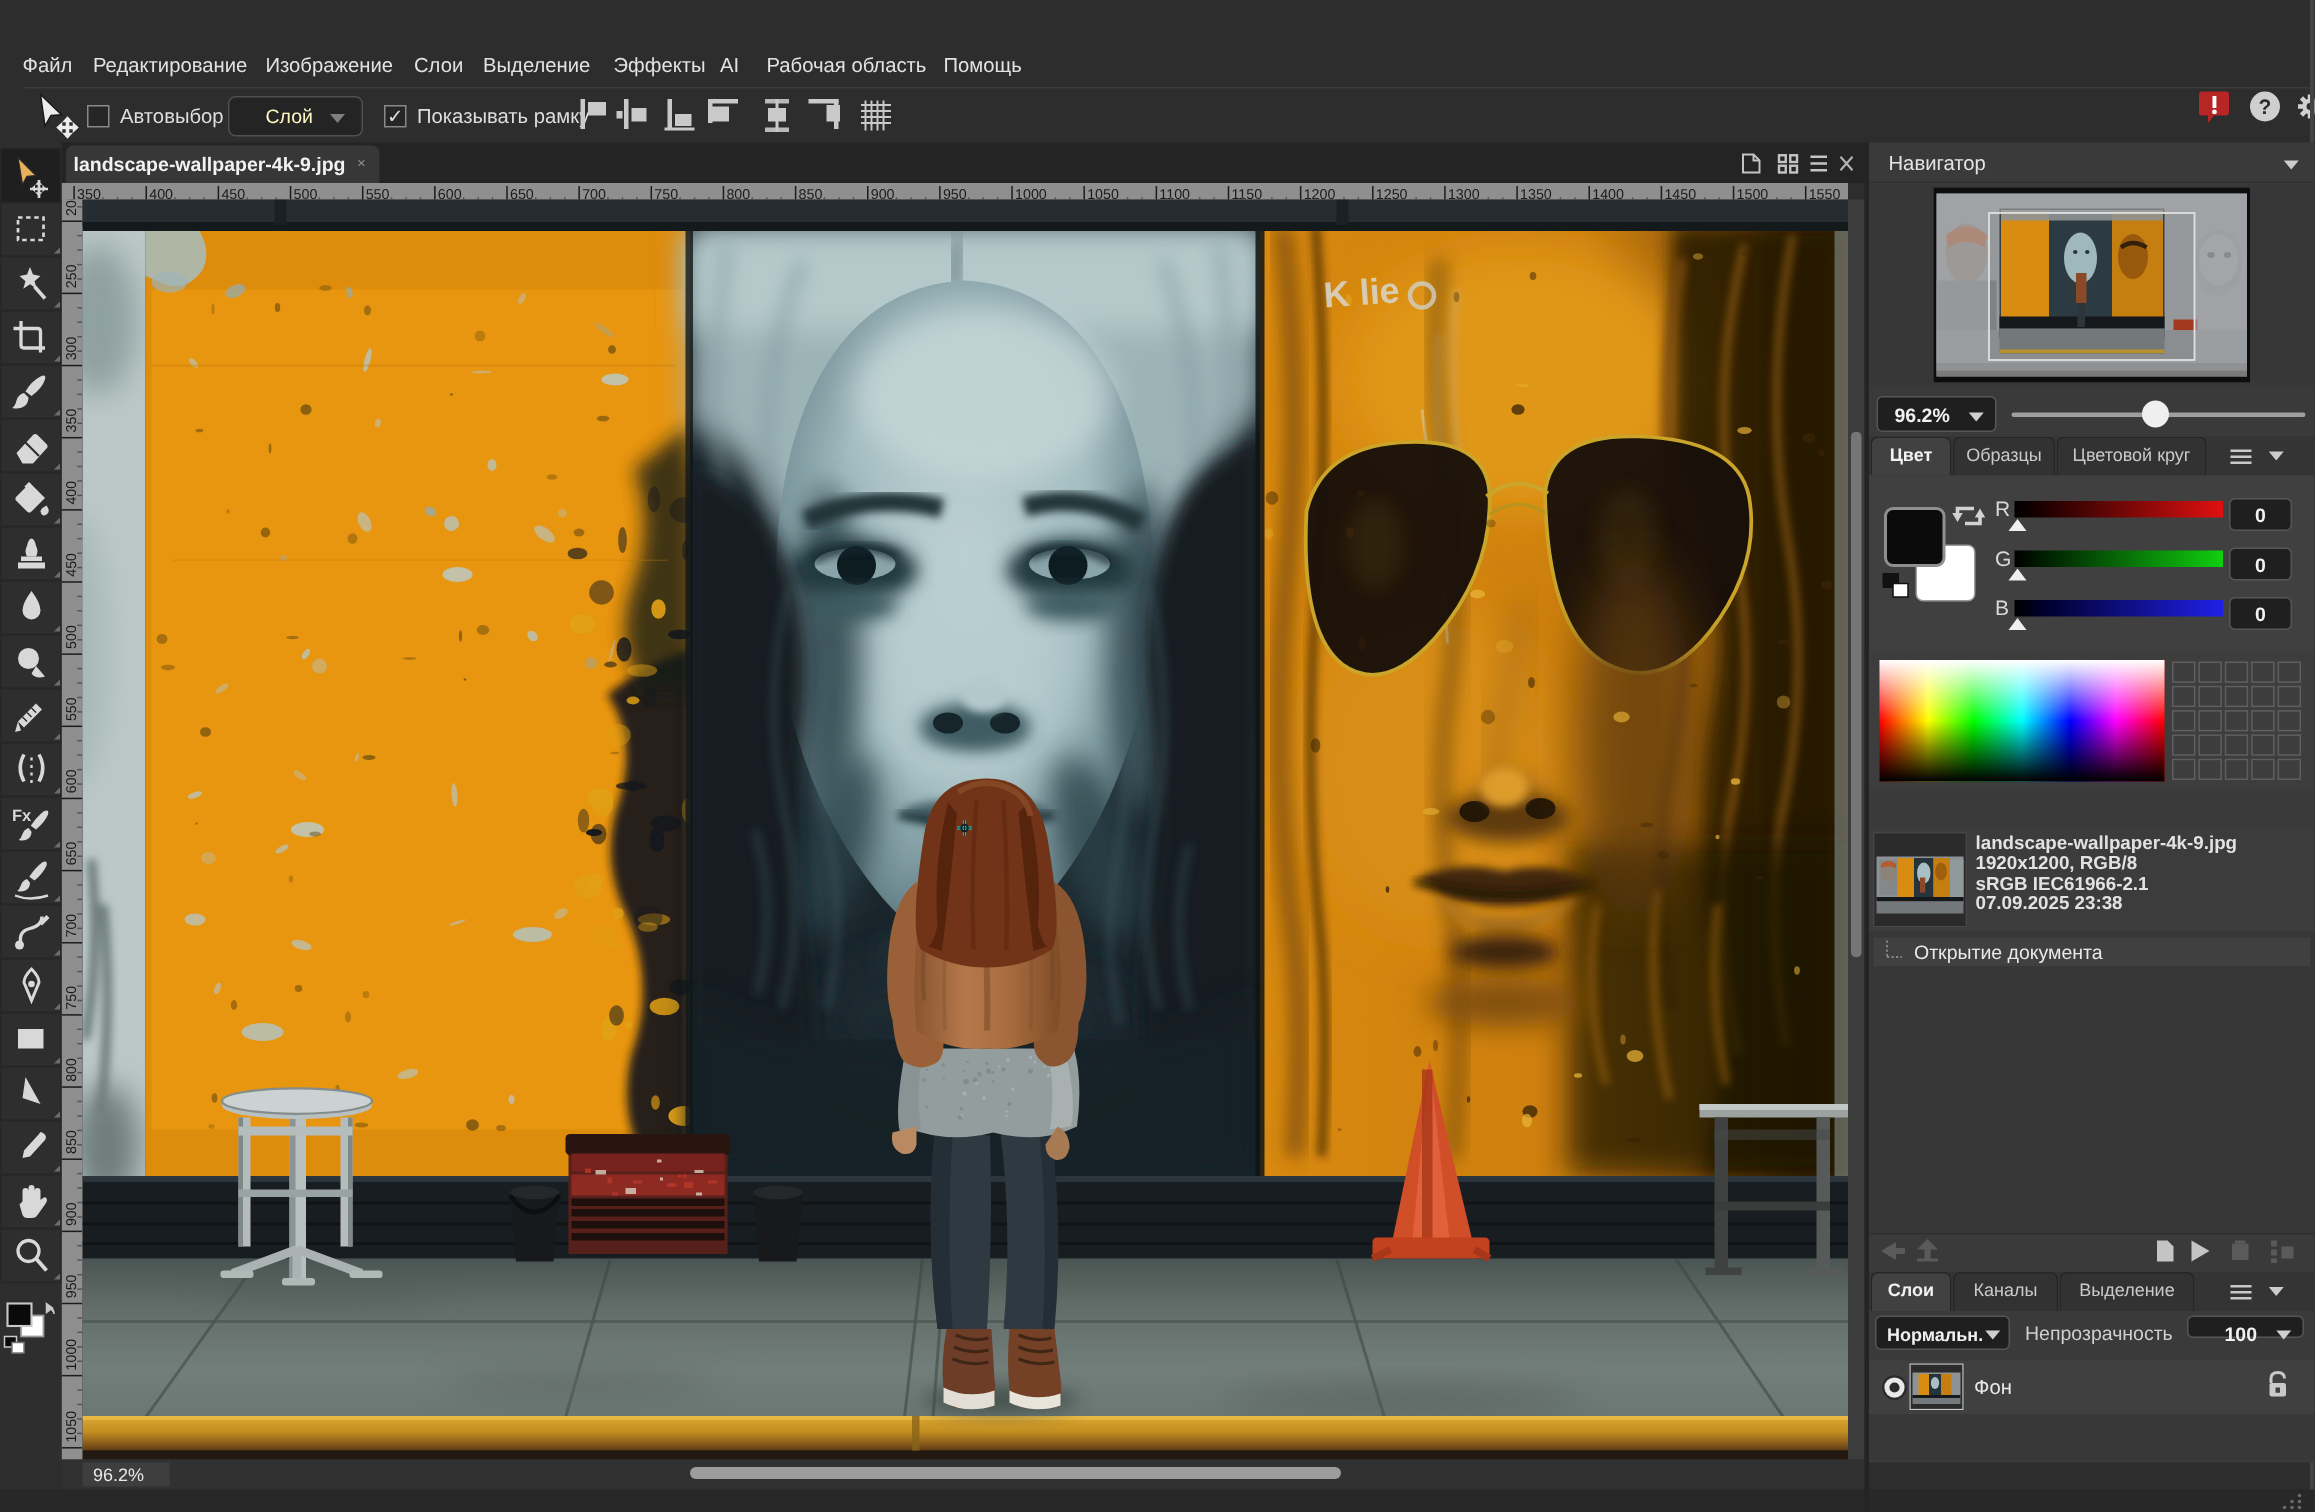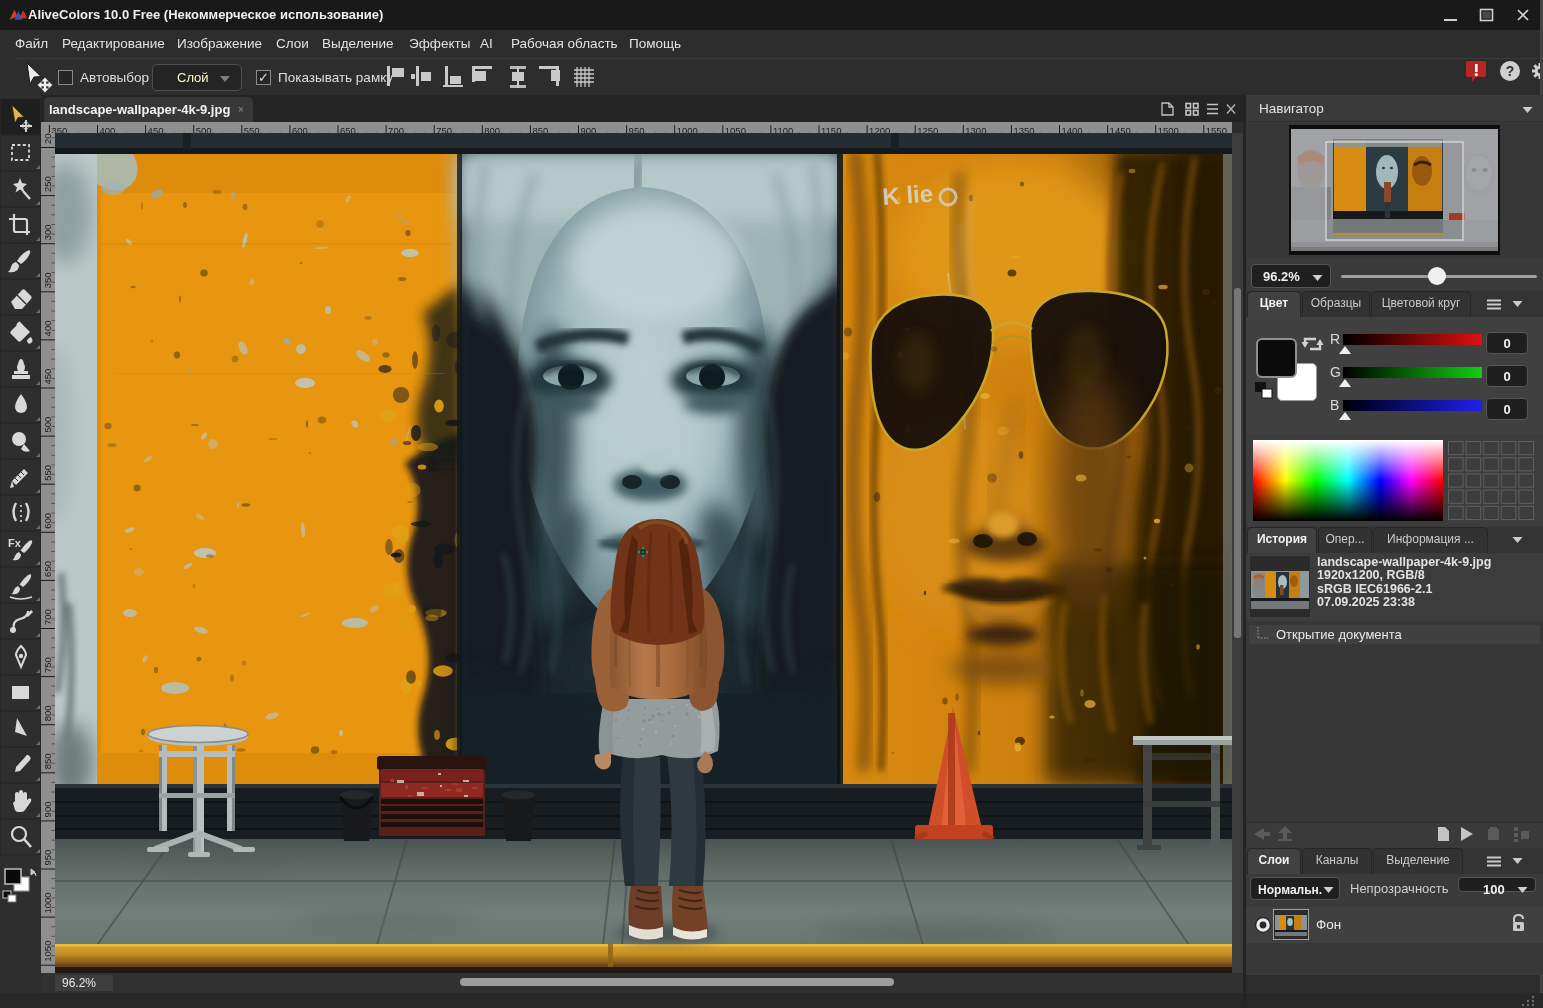--- a/index.html
+++ b/index.html
@@ -58,34 +58,20 @@
 .tabrow { left:0; width:297px; height:26px; background:#343434; }
 .rtab { position:absolute; top:0; height:26px; background:#323232; border:1px solid #262626;
   border-bottom:none; border-radius:5px 5px 0 0; color:#c9c9c9; font-size:12px; text-align:center; }
 .rtab.on { background:#414141; color:#f2f2f2; font-weight:bold; }
 .ctrl { background:#1f1f1f; border:1px solid #565656; border-radius:4px; position:absolute; }
 </style>
 </head>
 <body>
 <div id="app">
 
-  <div class="abs" id="titlebar">
-    <svg class="abs" style="left:8px;top:6px" width="24" height="18" viewBox="0 0 30 20">
-      <path d="M2 16 L8 3 L12 12 Z" fill="#d43a2a"></path>
-      <path d="M8 16 L13 5 L18 16 Z" fill="#2a55c8"></path>
-      <path d="M14 14 L19 4 L24 14 Z" fill="#d43a2a" opacity="0.9"></path>
-    </svg>
-    <span class="abs" id="titletext">AliveColors 10.0 Free (Некоммерческое использование)</span>
-    <svg class="abs" style="left:1440px;top:0" width="100" height="30" viewBox="0 0 100 30">
-      <rect x="4" y="19" width="13" height="2" fill="#d2d2d2"></rect>
-      <rect x="40.5" y="9.5" width="12" height="11" fill="none" stroke="#d2d2d2" stroke-width="1.6"></rect>
-      <rect x="42.5" y="11.5" width="8" height="7" fill="#4a4a4a"></rect>
-      <path d="M78 10 L88 20 M88 10 L78 20" stroke="#d2d2d2" stroke-width="1.7"></path>
-    </svg>
-  </div>
 
   <div class="abs" id="menubar">
     <span class="abs menuitem" style="left:15px">Файл</span>
     <span class="abs menuitem" style="left:62px">Редактирование</span>
     <span class="abs menuitem" style="left:177px">Изображение</span>
     <span class="abs menuitem" style="left:276px">Слои</span>
     <span class="abs menuitem" style="left:322px">Выделение</span>
     <span class="abs menuitem" style="left:409px">Эффекты</span>
     <span class="abs menuitem" style="left:480px">AI</span>
     <span class="abs menuitem" style="left:511px">Рабочая область</span>
@@ -1197,28 +1183,20 @@
           <rect x="54.300000000000004" y="50.099999999999994" width="14.6" height="13.2"></rect>
           <rect x="71.9" y="50.099999999999994" width="14.6" height="13.2"></rect>
           <rect x="1.5" y="66.3" width="14.6" height="13.2"></rect>
           <rect x="19.1" y="66.3" width="14.6" height="13.2"></rect>
           <rect x="36.7" y="66.3" width="14.6" height="13.2"></rect>
           <rect x="54.300000000000004" y="66.3" width="14.6" height="13.2"></rect>
           <rect x="71.9" y="66.3" width="14.6" height="13.2"></rect>
         </g>
     </svg>
 
-    <div class="abs tabrow" style="top:432px">
-      <div class="rtab on" style="left:1px;width:70px;padding-top:4px">История</div>
-      <div class="rtab" style="left:72px;width:54px;padding-top:4px">Опер...</div>
-      <div class="rtab" style="left:127px;width:115px;padding-top:4px">Информация ...</div>
-      <svg class="abs" style="left:266px;top:9px" width="11" height="8">
-          <path d="M0.5 1 L5.5 7 L10.5 1 Z" fill="#cccccc"></path>
-        </svg>
-    </div>
     <div class="abs" style="left:0;top:458px;width:297px;height:68px;background:#3c3c3c"></div>
     <svg class="abs" style="left:3px;top:460px" width="62" height="63">
       <rect width="62" height="63" fill="#2b2b2b" stroke="#555" stroke-width="1"></rect>
       <rect x="2" y="16" width="58" height="31" fill="#8e9294"></rect>
       <rect x="4" y="18" width="12" height="24" fill="#85888a"></rect>
       <ellipse cx="10" cy="26" rx="5" ry="7" fill="#8c8277"></ellipse>
       <path d="M5 21 q5 -4 10 0 l0 3 q-5 -3 -10 0 Z" fill="#b55c2e"></path>
       <rect x="16" y="17" width="11" height="26" fill="#d88d12"></rect>
       <rect x="27" y="17" width="13" height="26" fill="#25333a"></rect>
       <ellipse cx="33.5" cy="27" rx="4.5" ry="7" fill="#a8c0c3"></ellipse>

